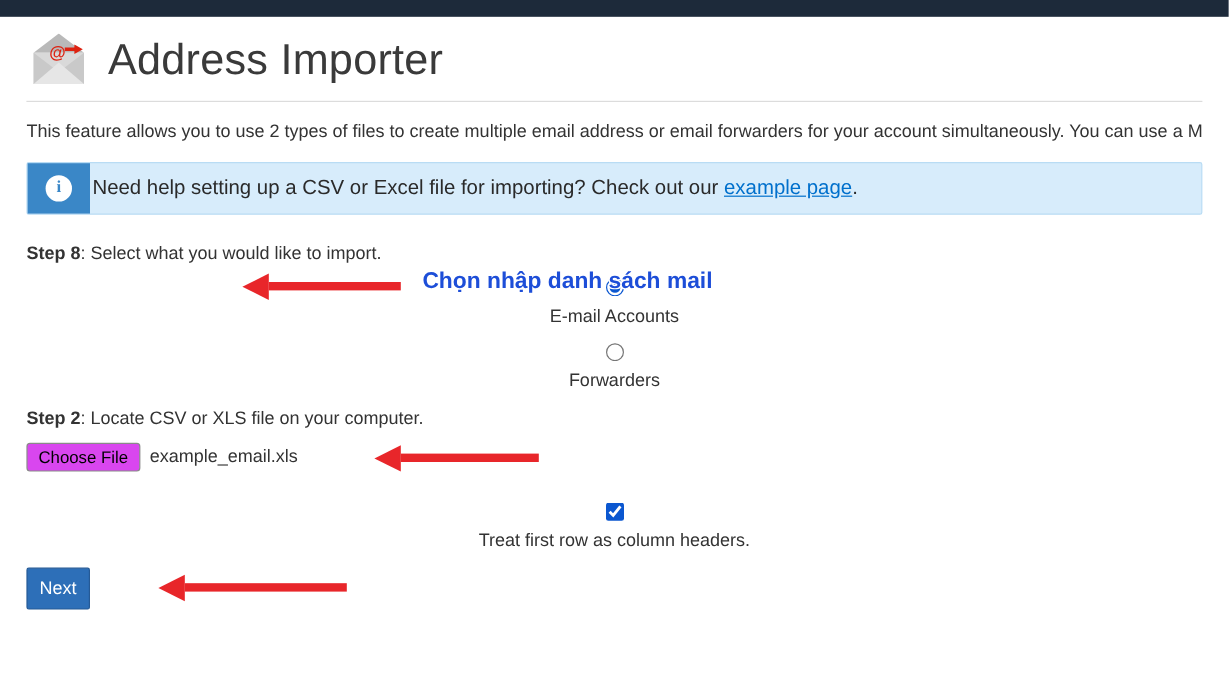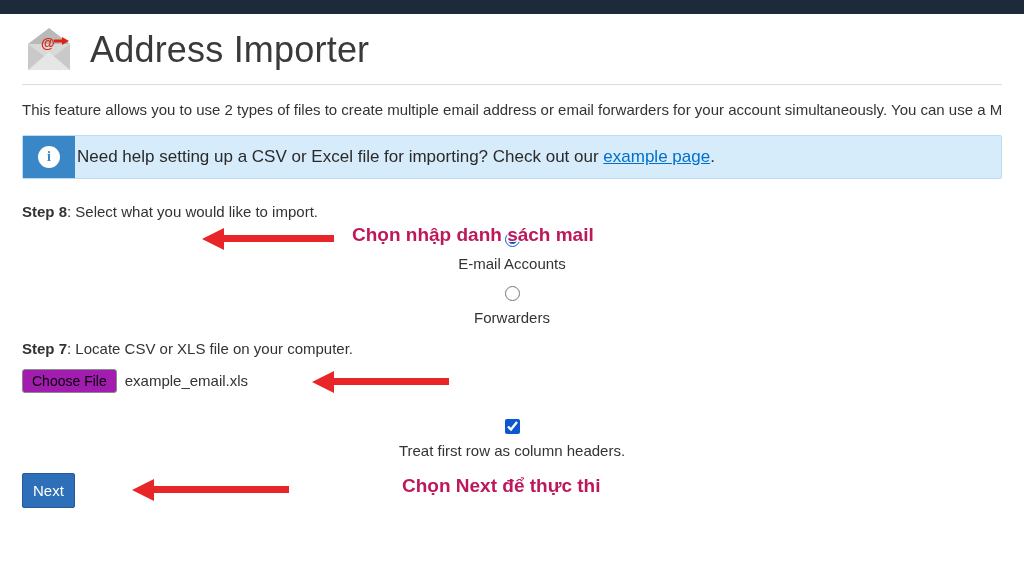--- a/index.html
+++ b/index.html
@@ -89,21 +89,21 @@
     .file-row {
       display: flex;
       align-items: center;
       gap: 8px;
       position: relative;
       margin-bottom: 26px;
     }
     .file-btn {
       font-size: 14px;
       padding: 3px 9px;
-      background: #a21caf;
+      background: #d946ef;
       border: 1px solid #8a8a8a;
       border-radius: 3px;
     }
     .file-name { font-size: 15px; }
     .next-row {
       display: flex;
       align-items: center;
       position: relative;
       margin-top: 8px;
     }
@@ -112,21 +112,21 @@
       color: #fff;
       font-size: 15px;
       border: 1px solid #255a96;
       padding: 8px 10px;
       border-radius: 2px;
     }
 
     
     .anno {
       position: absolute;
-      color: #be185d;
+      color: #1d4ed8;
       font-weight: 700;
       font-size: 19px;
       text-shadow: 1px 1px 0 #fff, -1px 1px 0 #fff, 1px -1px 0 #fff, -1px -1px 0 #fff;
       white-space: nowrap;
     }
     .arrow {
       position: absolute;
       display: flex;
       align-items: center;
       color: #e8262a;
@@ -194,21 +194,21 @@
     </div>
 
     <div class="radio-row">
       <input type="radio" name="imp" style="">
       <span>Forwarders</span>
     </div>
   </div>
 
   <div class="step-row" style="margin-top:12px;">
     <p class="step-line">
-      <b>Step 7</b><span>: Locate CSV or XLS file on your computer.</span>
+      <b>Step 2</b><span>: Locate CSV or XLS file on your computer.</span>
     </p>
     <div class="file-row rel">
       <button class="file-btn">Choose File</button>
       <span class="file-name">example_email.xls</span>
 
       <div class="arrow" style="left:290px; top:2px;">
         <div class="head"></div>
           <div class="shaft" style="width:115px;"></div>
       </div>
     </div>
@@ -221,16 +221,15 @@
     </div>
   </div>
 
   <div class="next-row rel">
     <button class="next-btn">Next</button>
 
     <div class="arrow" style="left:110px; top:6px;">
       <div class="head"></div>
         <div class="shaft" style="width:135px;"></div>
     </div>
-    <span class="anno" style="left:380px; top:2px;">Chọn  Next để thực thi</span>
   </div>
 
 </div>
 
 </body></html>

